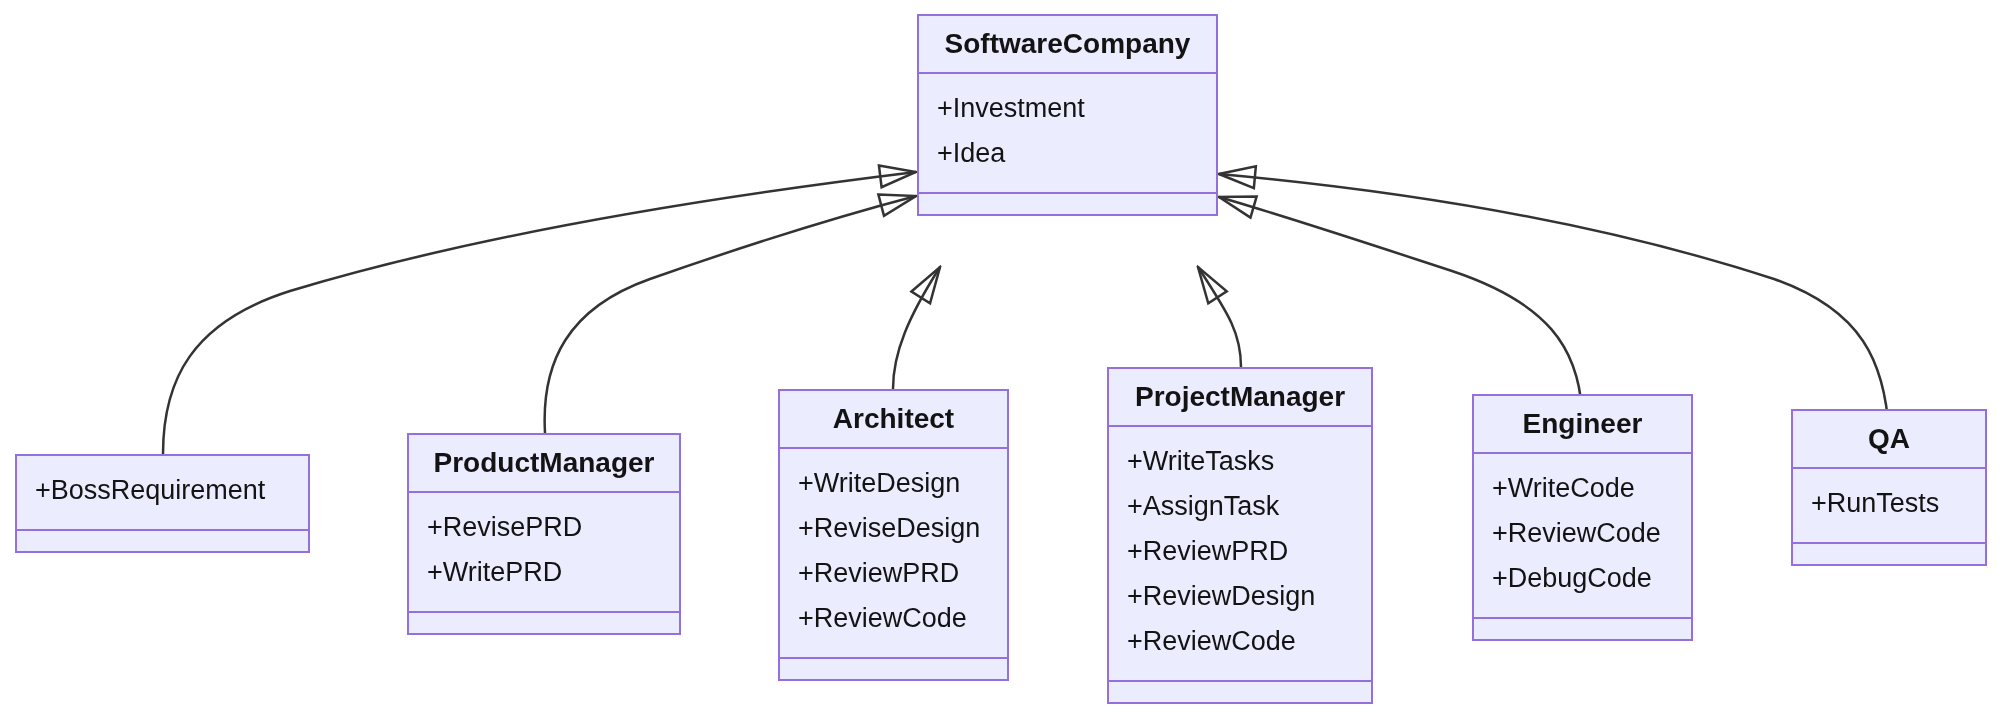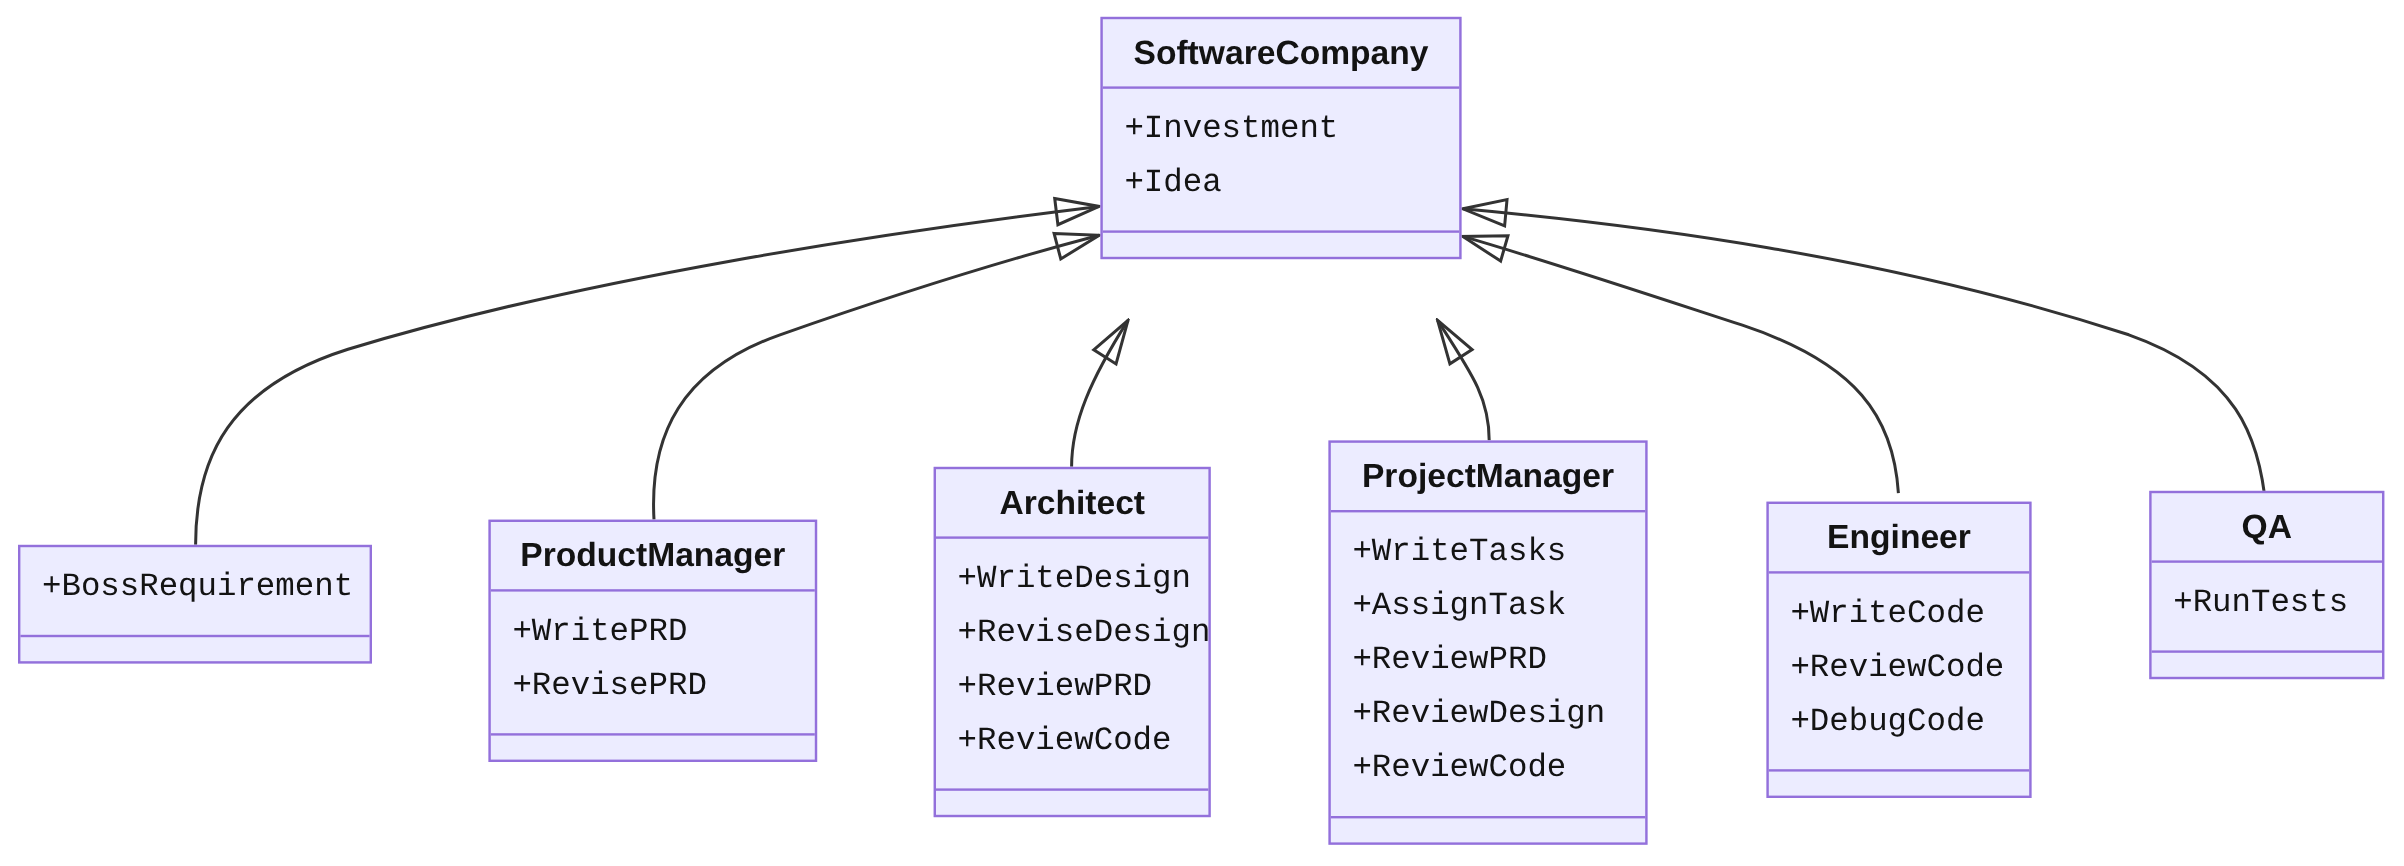--- a/index.html
+++ b/index.html
@@ -31,21 +31,20 @@
     height:58px;
     display:flex;
     align-items:center;
     justify-content:center;
     font-weight:bold;
     font-size:28px;
     border-bottom:2px solid var(--node-border);
   }
   .uml-members{
     padding:12px 10px 16px 18px;
-    font-family:Liberation Mono, monospace;
   }
   .uml-member{
     height:45px;
     line-height:45px;
     font-size:27px;
     white-space:nowrap;
   }
   .uml-methods{
     height:22px;
     border-top:2px solid var(--node-border);
@@ -82,22 +81,22 @@
   <div class="uml-class" style="left:15px;top:454px;width:295px;">
     <div class="uml-members">
       <div class="uml-member">+BossRequirement</div>
     </div>
     <div class="uml-methods"></div>
   </div>
 
   <div class="uml-class" style="left:407px;top:433px;width:274px;">
     <div class="uml-title">ProductManager</div>
     <div class="uml-members">
+      <div class="uml-member">+RevisePRD</div>
       <div class="uml-member">+WritePRD</div>
-      <div class="uml-member">+RevisePRD</div>
     </div>
     <div class="uml-methods"></div>
   </div>
 
   <div class="uml-class" style="left:778px;top:389px;width:231px;">
     <div class="uml-title">Architect</div>
     <div class="uml-members">
       <div class="uml-member">+WriteDesign</div>
       <div class="uml-member">+ReviseDesign</div>
       <div class="uml-member">+ReviewPRD</div>
@@ -111,21 +110,21 @@
     <div class="uml-members">
       <div class="uml-member">+WriteTasks</div>
       <div class="uml-member">+AssignTask</div>
       <div class="uml-member">+ReviewPRD</div>
       <div class="uml-member">+ReviewDesign</div>
       <div class="uml-member">+ReviewCode</div>
     </div>
     <div class="uml-methods"></div>
   </div>
 
-  <div class="uml-class" style="left:1472px;top:418px;width:221px;">
+  <div class="uml-class" style="left:1472px;top:394px;width:221px;">
     <div class="uml-title">Engineer</div>
     <div class="uml-members">
       <div class="uml-member">+WriteCode</div>
       <div class="uml-member">+ReviewCode</div>
       <div class="uml-member">+DebugCode</div>
     </div>
     <div class="uml-methods"></div>
   </div>
 
   <div class="uml-class" style="left:1791px;top:409px;width:196px;">

